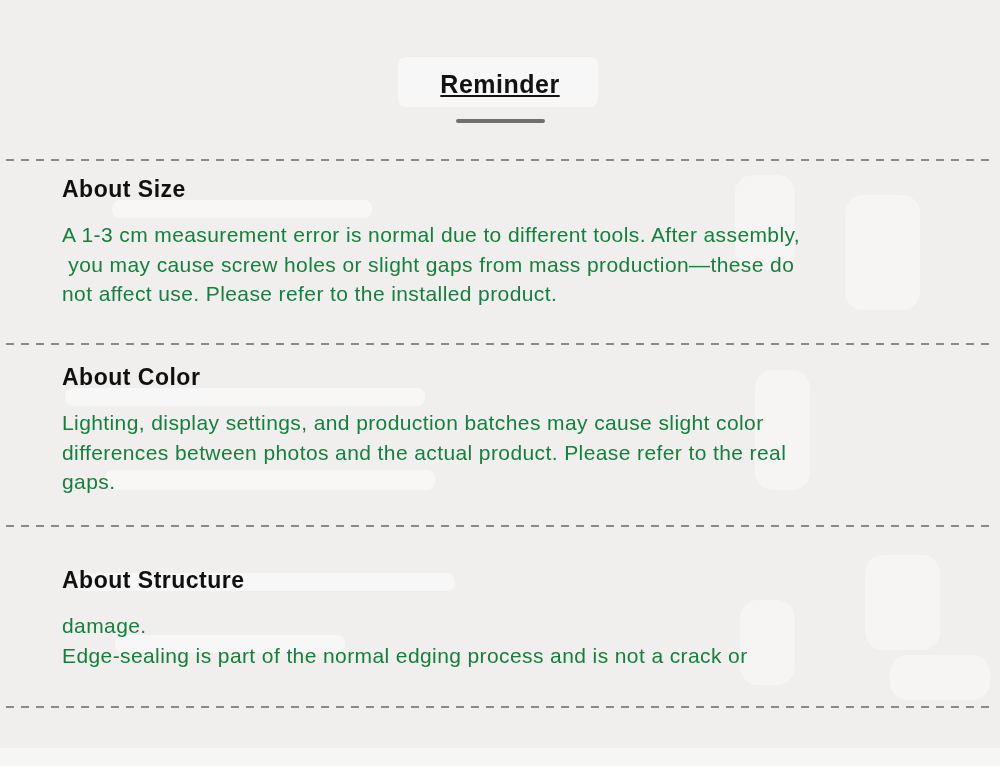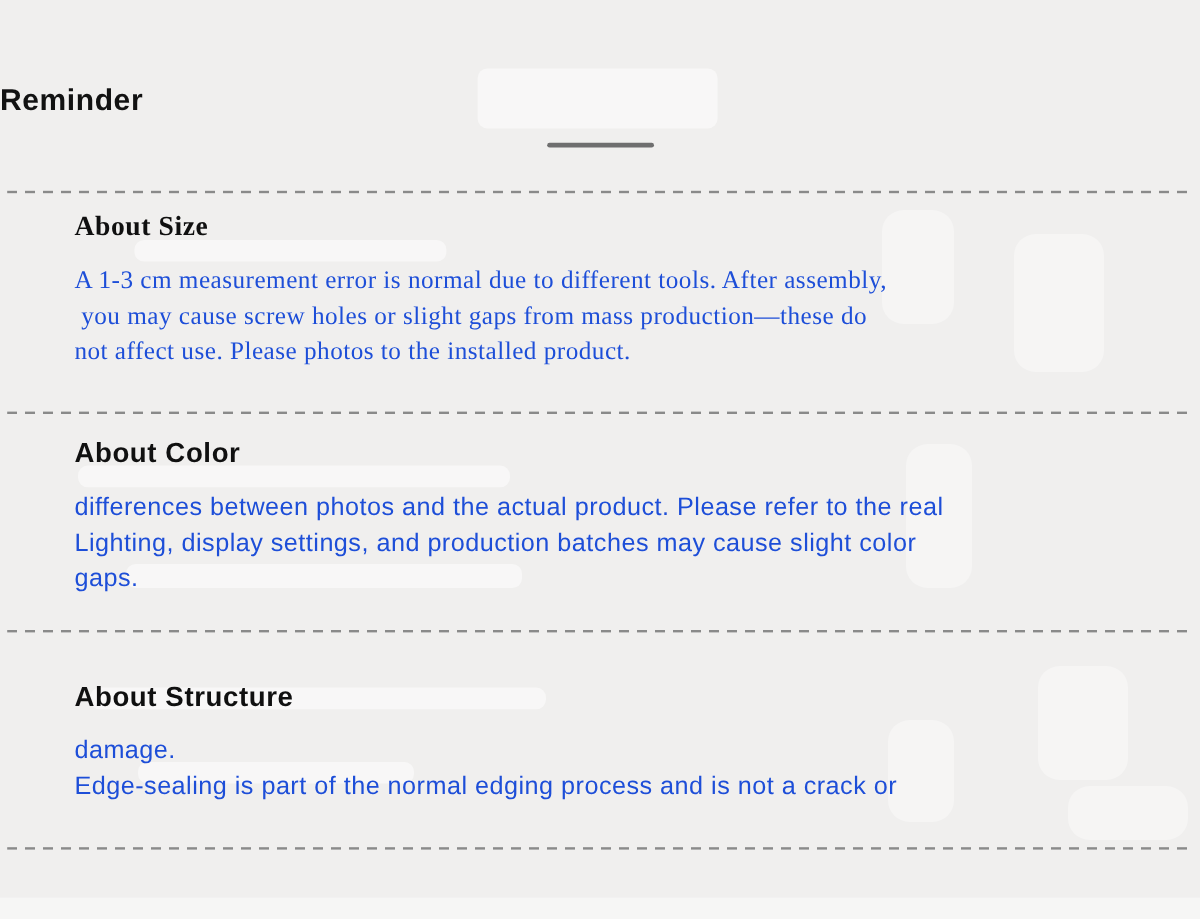--- a/index.html
+++ b/index.html
@@ -19,23 +19,23 @@
     position:absolute;
     background:rgba(255,255,255,0.5);
     border-radius:8px;
     pointer-events:none;
   }
   .ghost.blob{background:rgba(255,255,255,0.38);border-radius:18px;}
 
   .title{
     position:absolute;
     top:70px;left:0;width:1000px;
-    text-align:left;
+    text-align:center;
     font-size:25px;font-weight:bold;
-    color:#121212;letter-spacing:0.5px;
+    color:#121212;letter-spacing:0.5px;text-decoration:underline;
   }
   .title-underline{
     position:absolute;
     top:119px;left:456px;
     width:89px;height:4px;
     background:#6f6f6f;border-radius:2px;
   }
   .dash-line{
     position:absolute;
     left:6px;width:988px;height:2px;
@@ -44,32 +44,32 @@
       #8a8a8a 0px,#8a8a8a 8px,
       rgba(0,0,0,0) 8px,rgba(0,0,0,0) 15px
     );
   }
   .dash-1{top:159px;}
   .dash-2{top:343px;}
   .dash-3{top:525px;}
   .dash-4{top:706px;}
 
   .section{position:absolute;left:62px;width:900px;}
-  .sec-1{top:176px;font-family:Liberation Serif, serif;}
+  .sec-1{top:176px;}
   .sec-2{top:364px;}
   .sec-3{top:547px;margin-top:20px;}
   .section h2{
     margin:0 0 17px 0;
     font-size:23px;font-weight:bold;
     color:#101010;letter-spacing:0.5px;
   }
   .section .line{
     font-size:21px;
     line-height:29.5px;
-    color:#1d4ed8;
+    color:#15803d;
     letter-spacing:0.4px;
     white-space:pre;
   }
   .bottom-strip{
     position:absolute;
     left:0;top:748px;width:1000px;height:18px;
     background:#f6f6f5;
   }
 </style>
 </head>
@@ -95,27 +95,27 @@
 
   <div class="dash-line dash-1"></div>
   <div class="dash-line dash-2"></div>
   <div class="dash-line dash-3"></div>
   <div class="dash-line dash-4"></div>
 
   <div class="section sec-1">
     <h2>About Size</h2>
     <div class="line">A 1-3 cm measurement error is normal due to different tools. After assembly,</div>
     <div class="line"> you may cause screw holes or slight gaps from mass production—these do</div>
-    <div class="line">not affect use. Please photos to the installed product.</div>
+    <div class="line">not affect use. Please refer to the installed product.</div>
   </div>
 
   <div class="section sec-2">
     <h2>About Color</h2>
+    <div class="line">Lighting, display settings, and production batches may cause slight color</div>
     <div class="line">differences between photos and the actual product. Please refer to the real</div>
-    <div class="line">Lighting, display settings, and production batches may cause slight color</div>
     <div class="line">gaps.</div>
   </div>
 
   <div class="section sec-3">
     <h2>About Structure</h2>
     <div class="line">damage.</div>
     <div class="line">Edge-sealing is part of the normal edging process and is not a crack or</div>
   </div>
 
   <div class="bottom-strip"></div>

